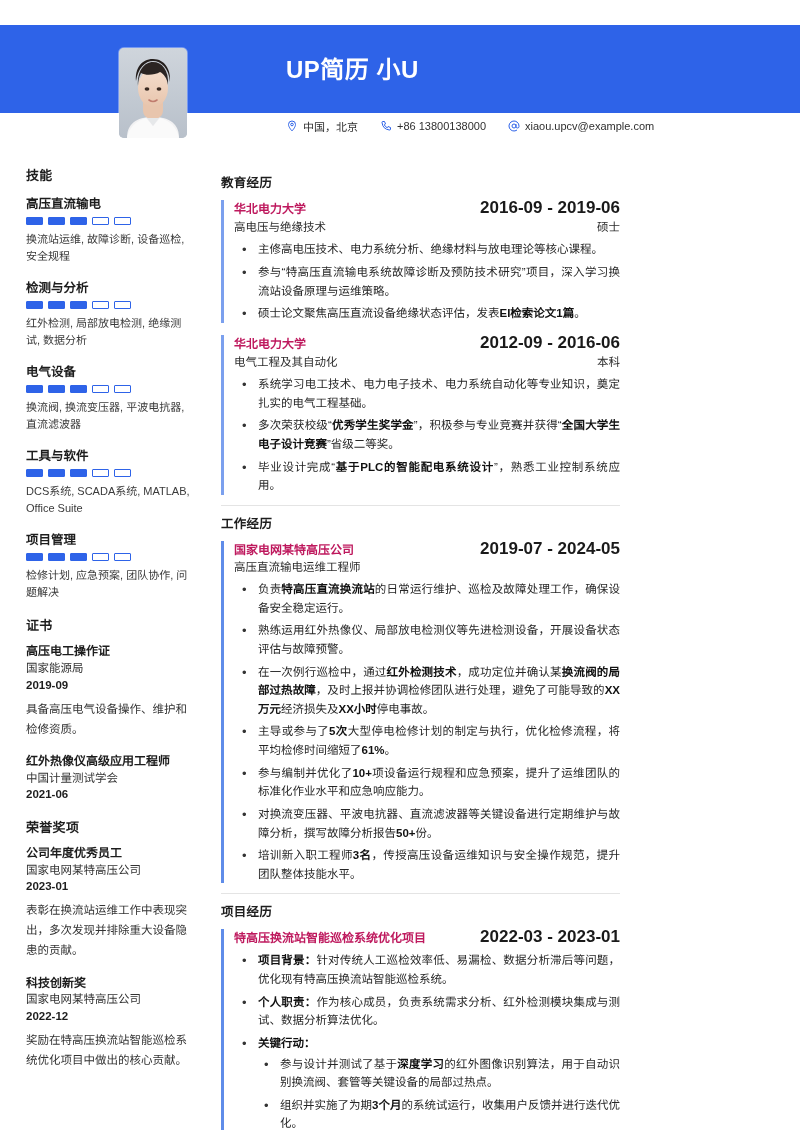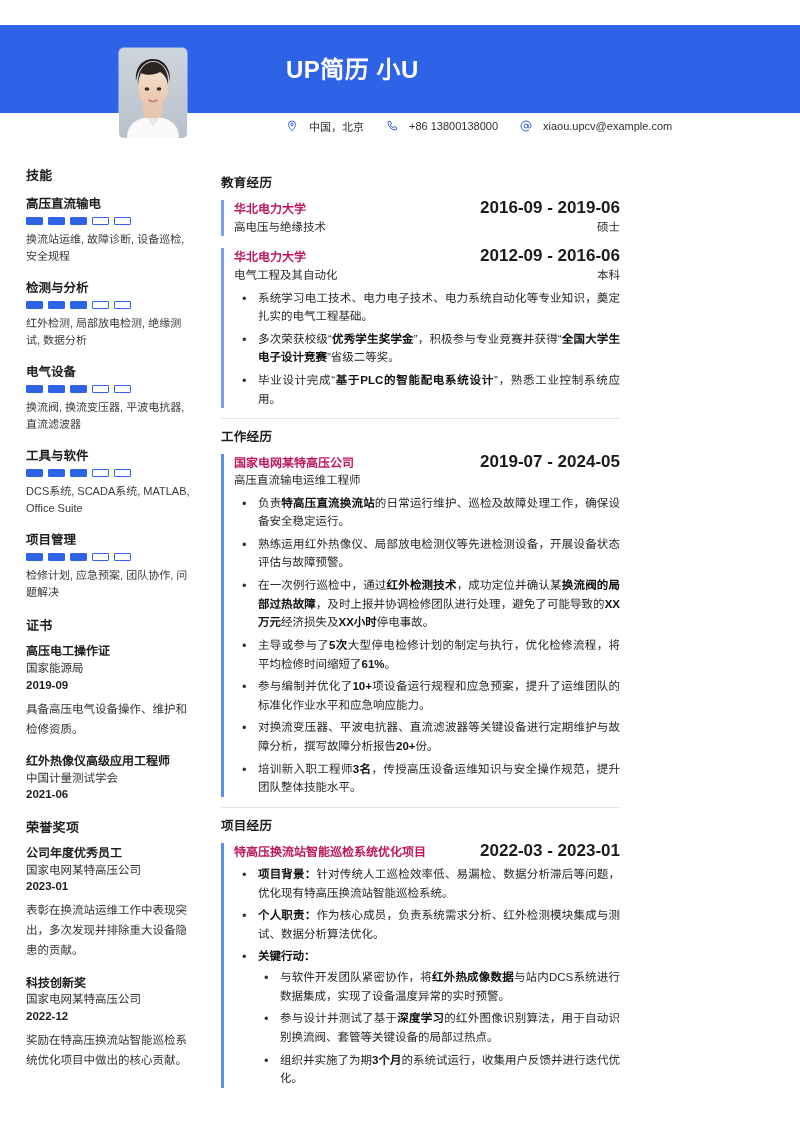--- a/index.html
+++ b/index.html
@@ -28,21 +28,21 @@
     box-shadow: 0 0 0 1px rgba(255,255,255,.35);
   }
   .photo-frame svg { display: block; width: 68px; height: 90px; }
 
   
   .contact-row {
     position: absolute; left: 286px; top: 118px;
     display: flex; align-items: center; gap: 22px;
     font-size: 11px; color: #2f2f2f;
   }
-  .contact-item { display: flex; align-items: center; gap: 11px; white-space: nowrap; }
+  .contact-item { display: flex; align-items: center; gap: 5px; white-space: nowrap; }
   .contact-item .ic { color: #2e63e8; display: inline-flex; width: 12px; height: 12px; }
   .contact-item .ic svg { width: 12px; height: 12px; display: block; }
 
   
   .cols { position: absolute; left: 0; top: 155px; width: 642px; display: flex; }
   .sidebar { width: 262px; padding: 10px 26px 0 26px; }
   .main { width: 538px; padding: 10px 22px 0 5px; }
 
   
   .sb-sec-title {
@@ -275,20 +275,25 @@
         <div id="edu-host">
   <div class="entry">
     <div class="e-row">
       <span class="e-org">华北电力大学</span>
       <span class="e-date">2016-09 - 2019-06</span>
     </div>
     <div class="e-row">
       <span class="e-sub">高电压与绝缘技术</span>
       <span class="e-deg">硕士</span>
     </div>
+    <ul class="blist">
+      <li>主修高电压技术、电力系统分析、绝缘材料与放电理论等核心课程。</li>
+                <li>参与“特高压直流输电系统故障诊断及预防技术研究”项目，深入学习换流站设备原理与运维策略。</li>
+                <li>硕士论文聚焦高压直流设备绝缘状态评估，发表<b>EI检索论文<b>1篇</b></b>。</li>
+    </ul>
   </div>
   <div class="entry">
     <div class="e-row">
       <span class="e-org">华北电力大学</span>
       <span class="e-date">2012-09 - 2016-06</span>
     </div>
     <div class="e-row">
       <span class="e-sub">电气工程及其自动化</span>
       <span class="e-deg">本科</span>
     </div>
@@ -309,21 +314,21 @@
       <span class="e-org">国家电网某特高压公司</span>
       <span class="e-date">2019-07 - 2024-05</span>
     </div>
     <div class="e-sub">高压直流输电运维工程师</div>
     <ul class="blist">
       <li>负责<b>特高压直流换流站</b>的日常运行维护、巡检及故障处理工作，确保设备安全稳定运行。</li>
                 <li>熟练运用红外热像仪、局部放电检测仪等先进检测设备，开展设备状态评估与故障预警。</li>
                 <li>在一次例行巡检中，通过<b>红外检测技术</b>，成功定位并确认某<b>换流阀的局部过热故障</b>，及时上报并协调检修团队进行处理，避免了可能导致的<b>XX万元</b>经济损失及<b>XX小时</b>停电事故。</li>
                 <li>主导或参与了<b>5次</b>大型停电检修计划的制定与执行，优化检修流程，将平均检修时间缩短了<b>61%</b>。</li>
                 <li>参与编制并优化了<b>10+</b>项设备运行规程和应急预案，提升了运维团队的标准化作业水平和应急响应能力。</li>
-                <li>对换流变压器、平波电抗器、直流滤波器等关键设备进行定期维护与故障分析，撰写故障分析报告<b>20+</b>份。</li>
+                <li>对换流变压器、平波电抗器、直流滤波器等关键设备进行定期维护与故障分析，撰写故障分析报告<b>50+</b>份。</li>
                 <li>培训新入职工程师<b>3名</b>，传授高压设备运维知识与安全操作规范，提升团队整体技能水平。</li>
     </ul>
   </div>
           </div>
       </section>
 
       <section class="m-sec ruled">
         <div class="m-sec-title">项目经历</div>
         <div id="proj-host">
   <div class="entry accent">
@@ -337,21 +342,20 @@
           <span class="hl">项目背景：</span>针对传统人工巡检效率低、易漏检、数据分析滞后等问题，优化现有特高压换流站智能巡检系统。
           
         </li>
         <li>
           <span class="hl">个人职责：</span>作为核心成员，负责系统需求分析、红外检测模块集成与测试、数据分析算法优化。
           
         </li>
         <li>
           <span class="hl">关键行动：</span>
           <ul class="sublist">
-              <li>与软件开发团队紧密协作，将<b>红外热成像数据</b>与站内DCS系统进行数据集成，实现了设备温度异常的实时预警。</li>
                     <li>参与设计并测试了基于<b>深度学习</b>的红外图像识别算法，用于自动识别换流阀、套管等关键设备的局部过热点。</li>
                     <li>组织并实施了为期<b>3个月</b>的系统试运行，收集用户反馈并进行迭代优化。</li>
             </ul>
         </li>
     </ul>
   </div>
           </div>
       </section>
 
     </main>

